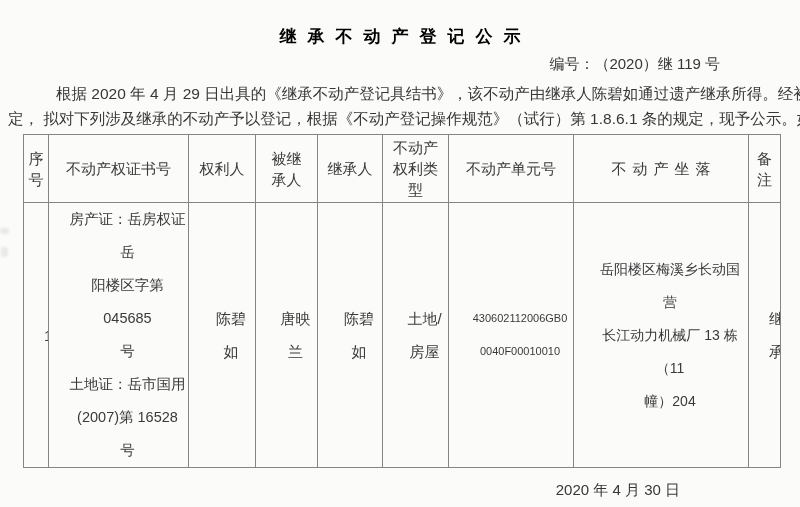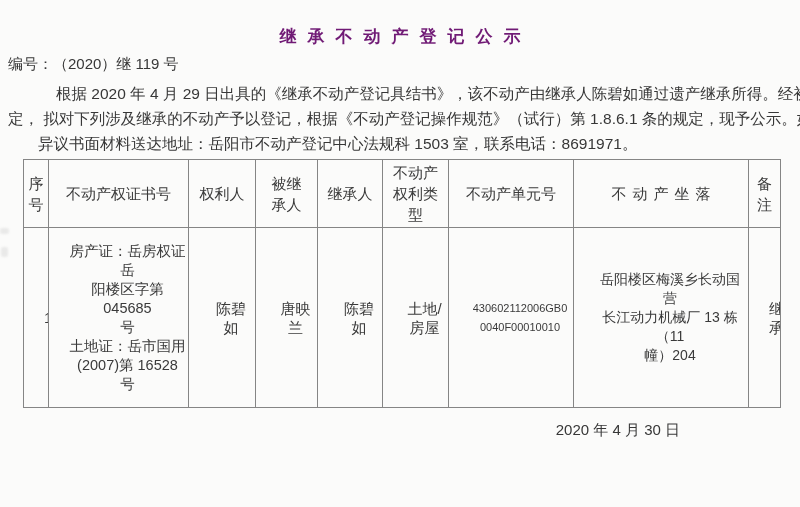--- a/index.html
+++ b/index.html
@@ -13,24 +13,25 @@
   }
   .page { padding: 0 8px; position: relative; }
 
   .title {
     margin-top: 25px;
     text-align: center;
     font-size: 17px;
     font-weight: bold;
     letter-spacing: 11px;
     text-indent: 11px; 
-    color: #701a75;
+    color: #000000;
   }
   .doc-number {
     margin-top: 7px;
+    text-align: right;
     padding-right: 72px;
     font-size: 15px;
   }
 
   .paragraph { margin-top: 7px; font-size: 15.5px; }
   .p-line {
     line-height: 25px;
     text-align: justify;
     text-align-last: justify;
     white-space: nowrap;
@@ -57,21 +58,21 @@
     text-align: center;
     vertical-align: middle;
     white-space: pre-line;
     padding: 0 2px;
     font-weight: normal;
     overflow: hidden;
   }
   table.reg thead tr { height: 68px; }
   table.reg tbody tr { height: 180px; }
   table.reg th { line-height: 21px; }
-  table.reg td { line-height: 19px; padding-left: 20px; }
+  table.reg td { line-height: 33px; padding-left: 20px; }
   th.sp { letter-spacing: 6px; text-indent: 6px; }
   td.cert {
     text-align: left;
     font-size: 14.5px;
     padding: 0 5px;
   }
   td.unit { font-size: 11px; }
   td.loc  { font-size: 14px; }
 
   .footer-issuer {
@@ -102,21 +103,20 @@
 
 <div class="page">
 
   <div class="title">继承不动产登记公示</div>
 
   <div class="doc-number">编号：（2020）继 119 号</div>
 
   <div class="paragraph">
     <div class="p-line first">根据 2020 年 4 月 29 日出具的《继承不动产登记具结书》，该不动产由继承人陈碧如通过遗产继承所得。经初步审</div>
     <div class="p-line">定， 拟对下列涉及继承的不动产予以登记，根据《不动产登记操作规范》（试行）第 1.8.6.1 条的规定，现予公示。如</div>
-    <div class="address-line">异议书面材料送达地址：岳阳市不动产登记中心法规科 1503 室，联系电话：8691971。</div>
   </div>
 
   <table class="reg">
     <colgroup>
       <col style="width:25px">
         <col style="width:140px">
         <col style="width:67px">
       <col style="width:62px">
         <col style="width:65px">
         <col style="width:66px">

